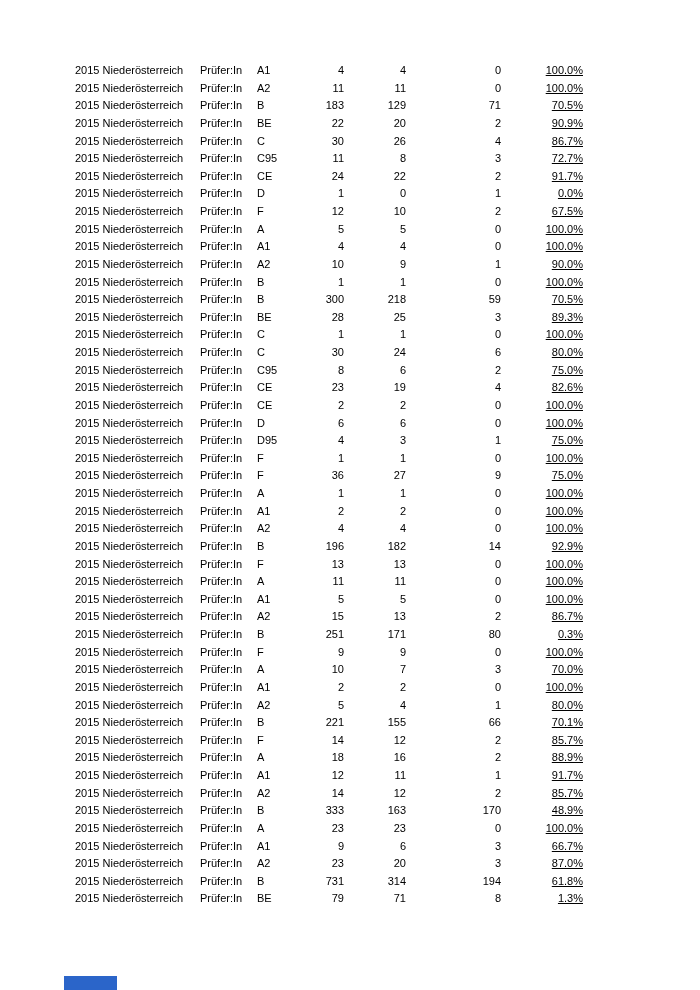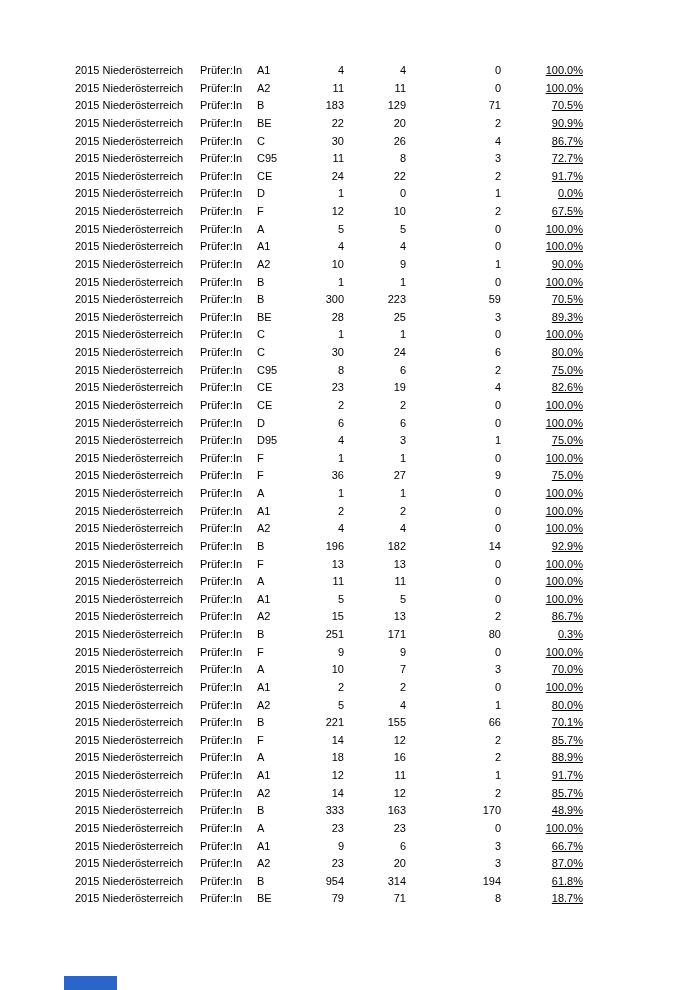--- a/index.html
+++ b/index.html
@@ -169,21 +169,21 @@
         <div class="cell c4">1</div>
         <div class="cell c5">1</div>
         <div class="cell c6">0</div>
         <div class="cell c7">100.0%</div>
       </div>
       <div class="row">
         <div class="cell c1">2015 Niederösterreich</div>
         <div class="cell c2">Prüfer:In</div>
         <div class="cell c3">B</div>
         <div class="cell c4">300</div>
-        <div class="cell c5">223</div>
+        <div class="cell c5">218</div>
         <div class="cell c6">59</div>
         <div class="cell c7">70.5%</div>
       </div>
       <div class="row">
         <div class="cell c1">2015 Niederösterreich</div>
         <div class="cell c2">Prüfer:In</div>
         <div class="cell c3">BE</div>
         <div class="cell c4">28</div>
         <div class="cell c5">25</div>
         <div class="cell c6">3</div>
@@ -465,29 +465,29 @@
         <div class="cell c3">A2</div>
         <div class="cell c4">23</div>
         <div class="cell c5">20</div>
         <div class="cell c6">3</div>
         <div class="cell c7">87.0%</div>
       </div>
       <div class="row">
         <div class="cell c1">2015 Niederösterreich</div>
         <div class="cell c2">Prüfer:In</div>
         <div class="cell c3">B</div>
-        <div class="cell c4">954</div>
+        <div class="cell c4">731</div>
         <div class="cell c5">314</div>
         <div class="cell c6">194</div>
         <div class="cell c7">61.8%</div>
       </div>
       <div class="row">
         <div class="cell c1">2015 Niederösterreich</div>
         <div class="cell c2">Prüfer:In</div>
         <div class="cell c3">BE</div>
         <div class="cell c4">79</div>
         <div class="cell c5">71</div>
         <div class="cell c6">8</div>
-        <div class="cell c7">18.7%</div>
+        <div class="cell c7">1.3%</div>
       </div>
     </div>
   <div class="sheet-tab" id="sheet-tab" style="background: rgb(43, 101, 201);"></div>
 </div>
 
 </body></html>

